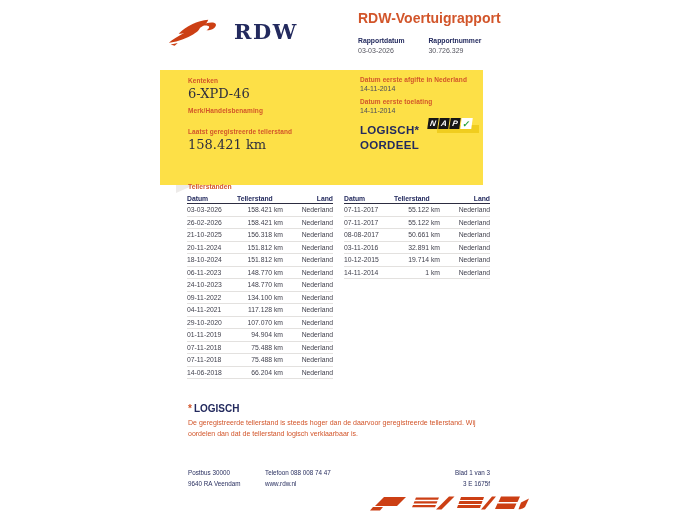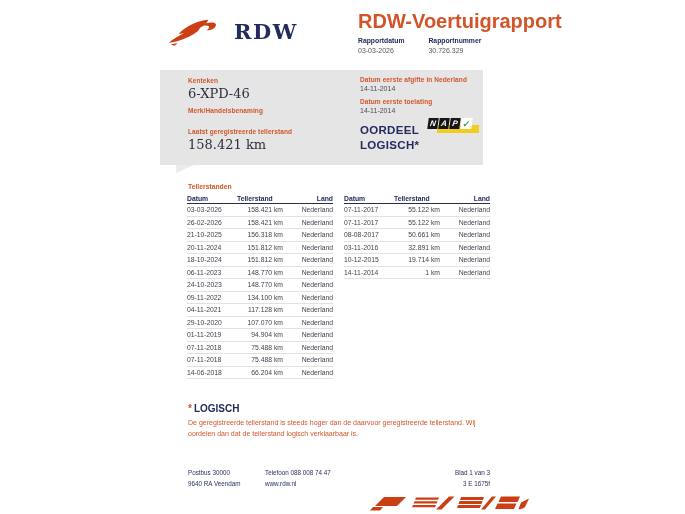--- a/index.html
+++ b/index.html
@@ -4,27 +4,27 @@
 <style>
   html,body{margin:0;padding:0;background:#ffffff;}
   #page{position:relative;width:685px;height:514px;background:#ffffff;
         font-family:"Liberation Sans",sans-serif;overflow:hidden;}
 
   
   .logo{position:absolute;left:167px;top:12px;display:flex;align-items:center;gap:15px;}
   .logo svg{width:52px;height:38px;}
   .logo-text{font-family:"DejaVu Serif",serif;font-size:21px;font-weight:bold;
              color:#232a5e;letter-spacing:1.5px;}
-  .title{position:absolute;left:358px;top:10px;font-size:20px;font-weight:bold;color:#d2552a;}
+  .title{position:absolute;left:358px;top:10px;font-size:14px;font-weight:bold;color:#d2552a;}
   .hfields{position:absolute;left:358px;top:37px;display:flex;gap:24px;}
   .hlabel{font-size:6.8px;font-weight:bold;color:#232a5e;margin-bottom:3px;}
   .hvalue{font-size:7px;color:#55555f;}
 
   
-  .panel{position:absolute;left:160px;top:70px;width:323px;height:95px;background:#e5e5e5;}
+  .panel{position:absolute;left:160px;top:70px;width:323px;height:115px;background:#fde047;}
   .panel-tail{position:absolute;left:16px;bottom:-8px;width:0;height:0;
               border-top:8px solid #edebe9;border-right:18px solid transparent;}
   .pleft{position:absolute;left:28px;top:7px;}
   .pright{position:absolute;left:200px;top:6px;width:118px;}
   .olabel{font-size:6.5px;font-weight:bold;color:#d2552a;margin-bottom:2px;letter-spacing:0.1px;}
   .serifval{font-family:"DejaVu Serif",serif;font-size:13px;color:#2e2e3e;line-height:15px;}
   .sval{font-size:7px;color:#4c4c5a;}
   .blk2{margin-top:6px;} .blk3{margin-top:14px;}
   .judge{margin-top:9px;font-size:11.5px;font-weight:bold;color:#232a5e;line-height:14.5px;letter-spacing:0.3px;}
   .nap{position:absolute;left:268px;top:48px;width:54px;height:18px;}
@@ -110,22 +110,22 @@
     <div class="pright">
       <div>
         <div class="olabel">Datum eerste afgifte in Nederland</div>
         <div class="sval">14-11-2014</div>
       </div>
       <div class="blk2">
         <div class="olabel">Datum eerste toelating</div>
         <div class="sval">14-11-2014</div>
       </div>
       <div class="judge">
+        <div>LOGISCH*</div>
         <div>OORDEEL</div>
-        <div>LOGISCH*</div>
       </div>
     </div>
 
     <div class="nap">
       <div class="nap-yellow"></div>
       <div class="nap-boxes">
         <span class="nap-letter">N</span>
         <span class="nap-letter">A</span>
         <span class="nap-letter">P</span>
         <span class="nap-checkbox">✓</span>

